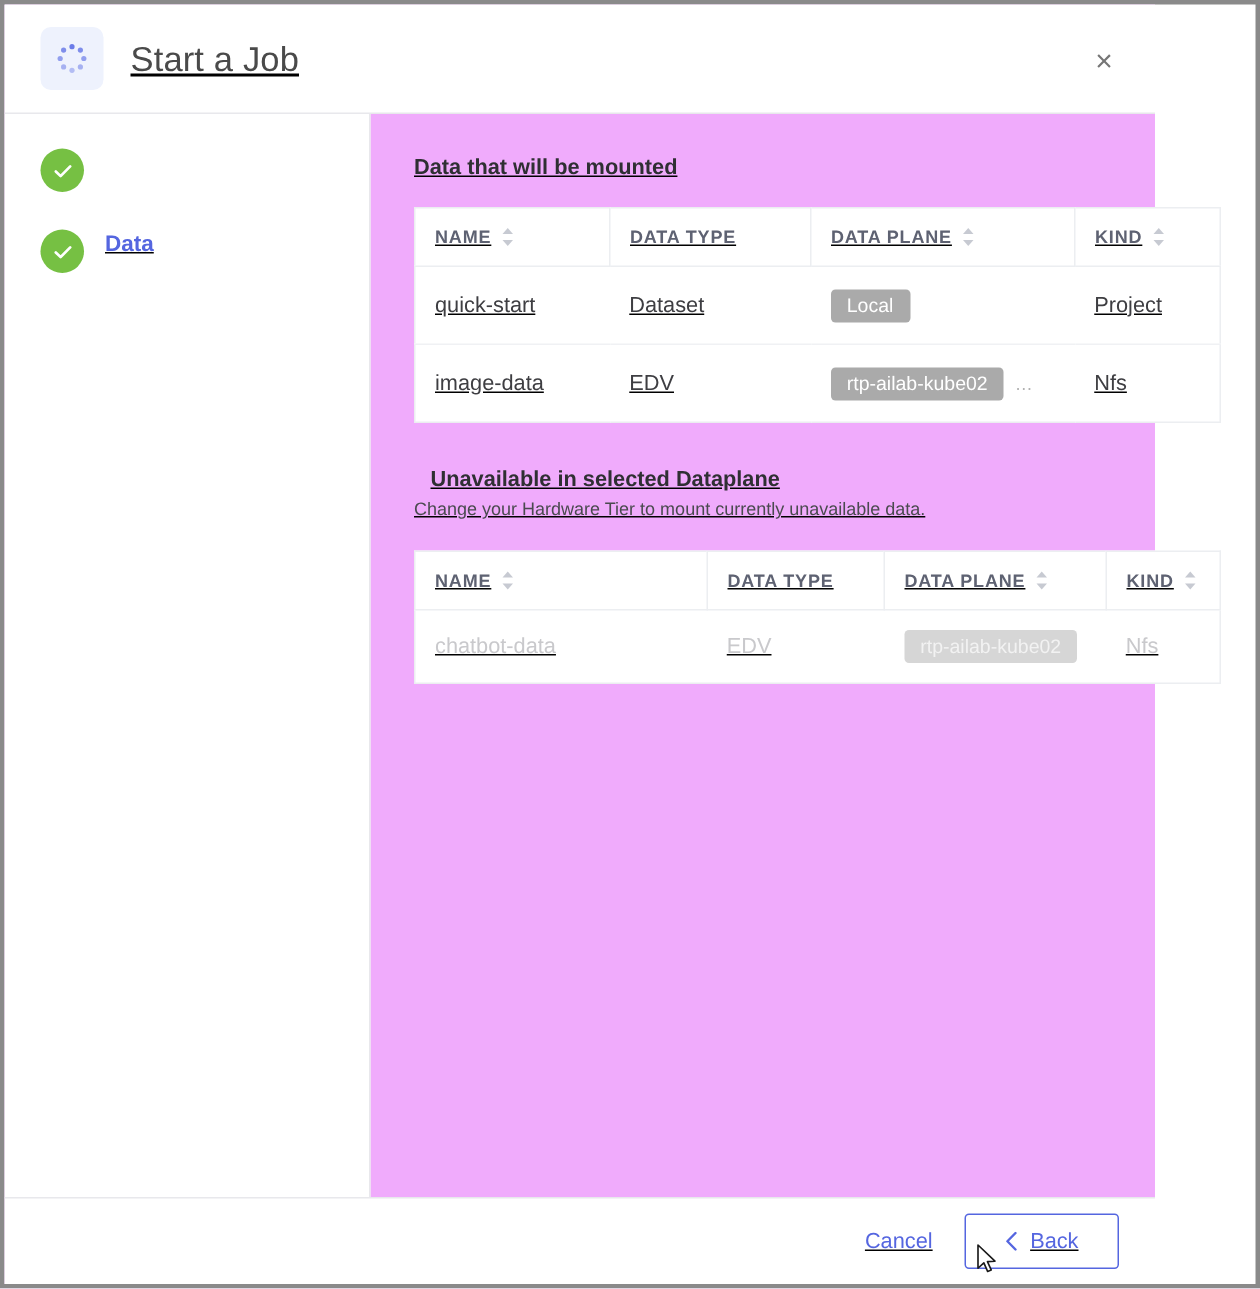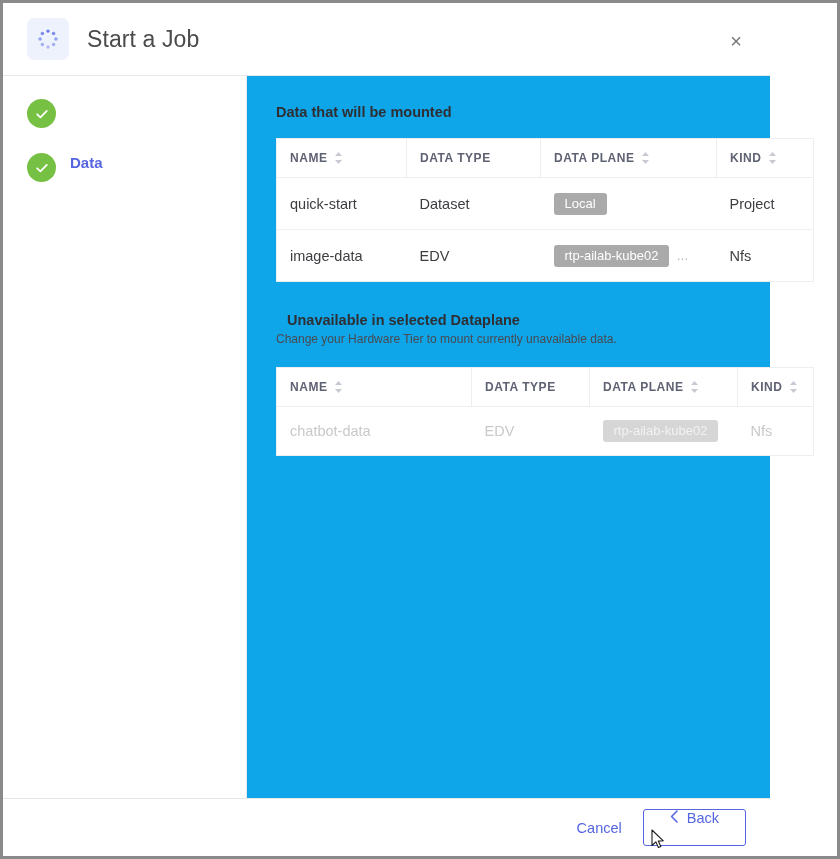--- a/index.html
+++ b/index.html
@@ -23,23 +23,24 @@
     border-right: 3px solid #8a8a8a;
     border-bottom: 3px solid #8a8a8a;
   }
 
   
   .modal {
     position: absolute;
     left: 0; top: 0;
     width: 767px;
     height: 853px;
-    background: #0ea5e9;
+    background: #f0abfc;
     display: flex;
     flex-direction: column;
+    text-decoration: underline;
   }
 
   
   .modal-header {
     position: relative;
     height: 73px;
     flex: 0 0 73px;
     display: flex;
     align-items: center;
     padding-left: 24px;
@@ -229,20 +230,21 @@
     padding: 8px 4px;
   }
   .btn-outline {
     background: #ffffff;
     border: 1.5px solid #5566e0;
     color: #5566e0;
     padding: 0 26px;
     height: 37px;
     min-width: 100px;
     display: flex;
+    align-items: center;
     justify-content: center;
     gap: 8px;
   }
   .chev { display: inline-block; width: 9px; height: 13px; }
   .btn-primary {
     background: #4f5fe0;
     border: 1.5px solid #4f5fe0;
     color: #ffffff;
     padding: 0 32px;
     height: 37px;

